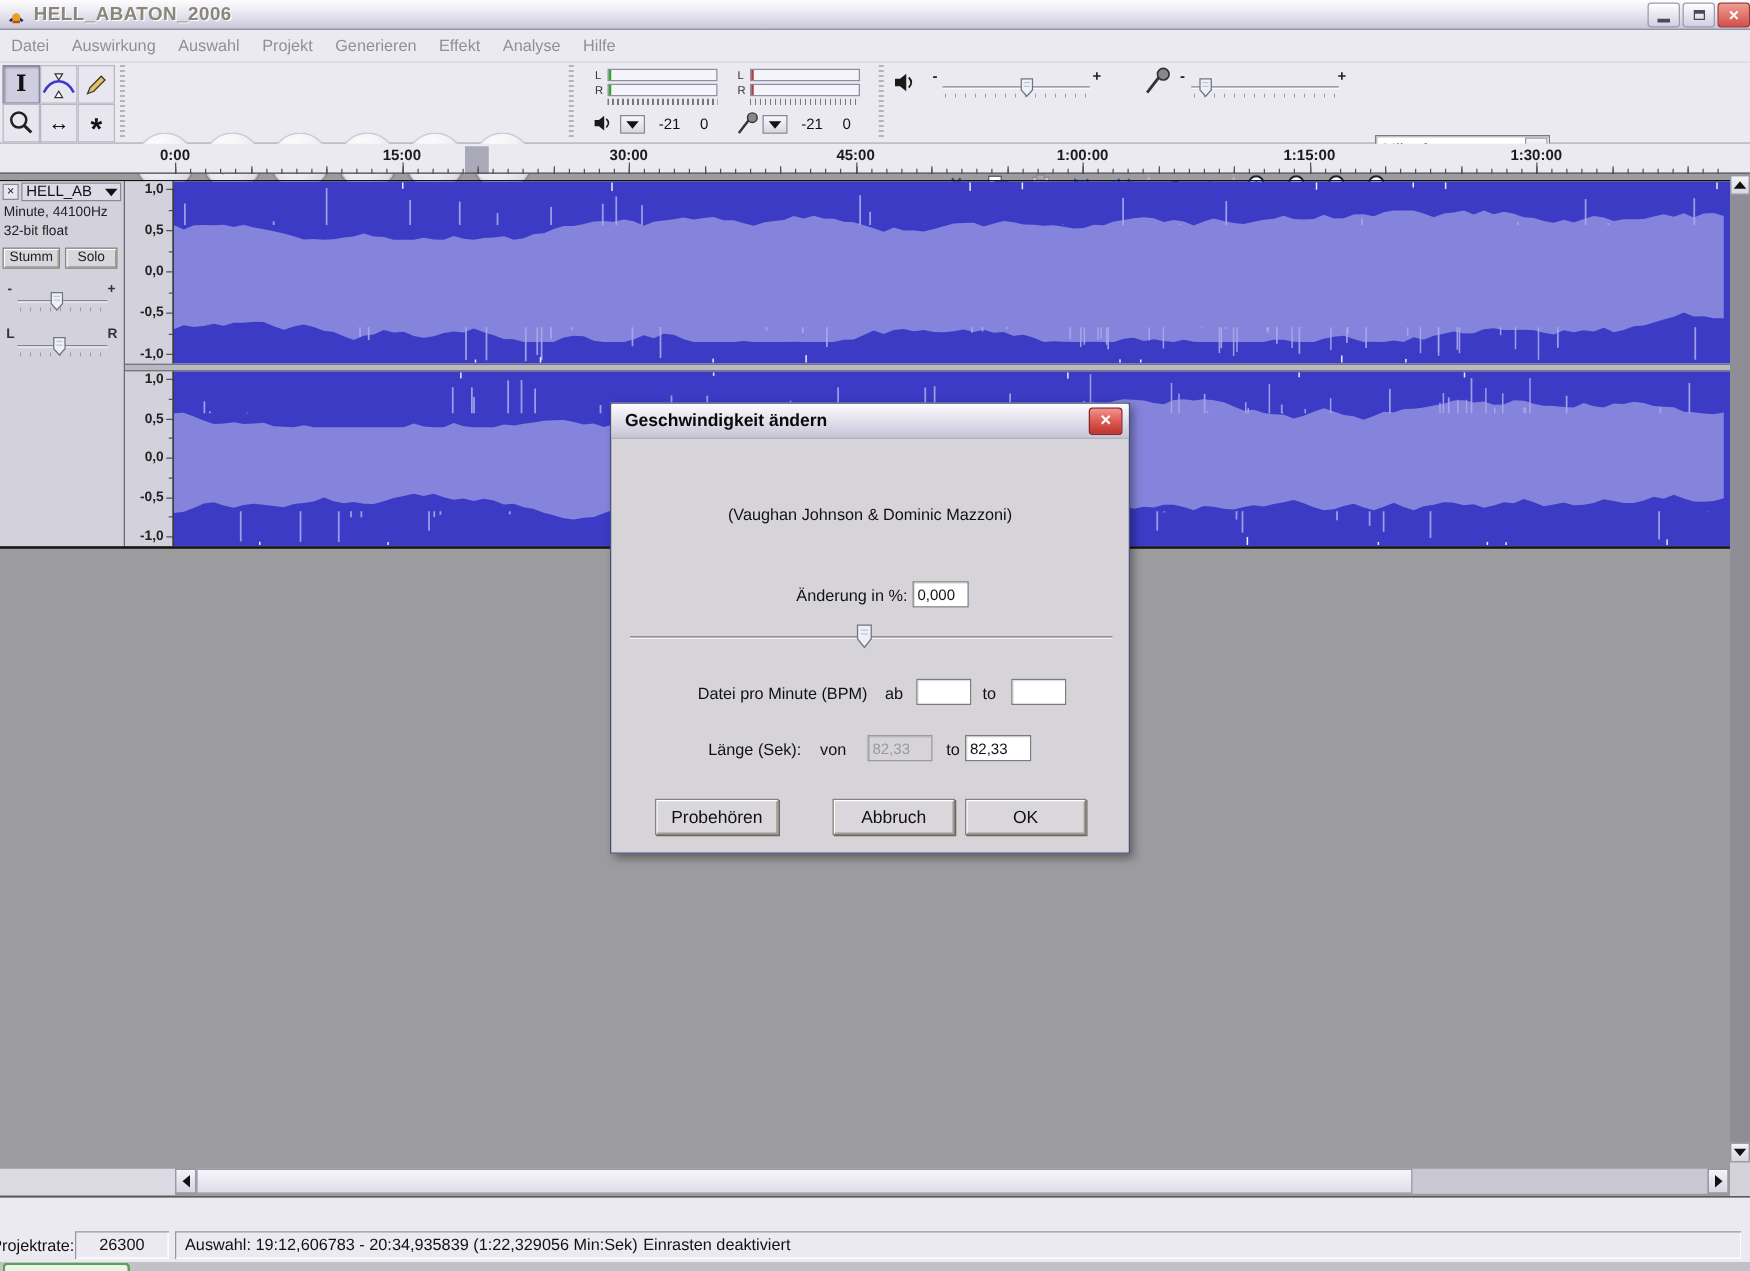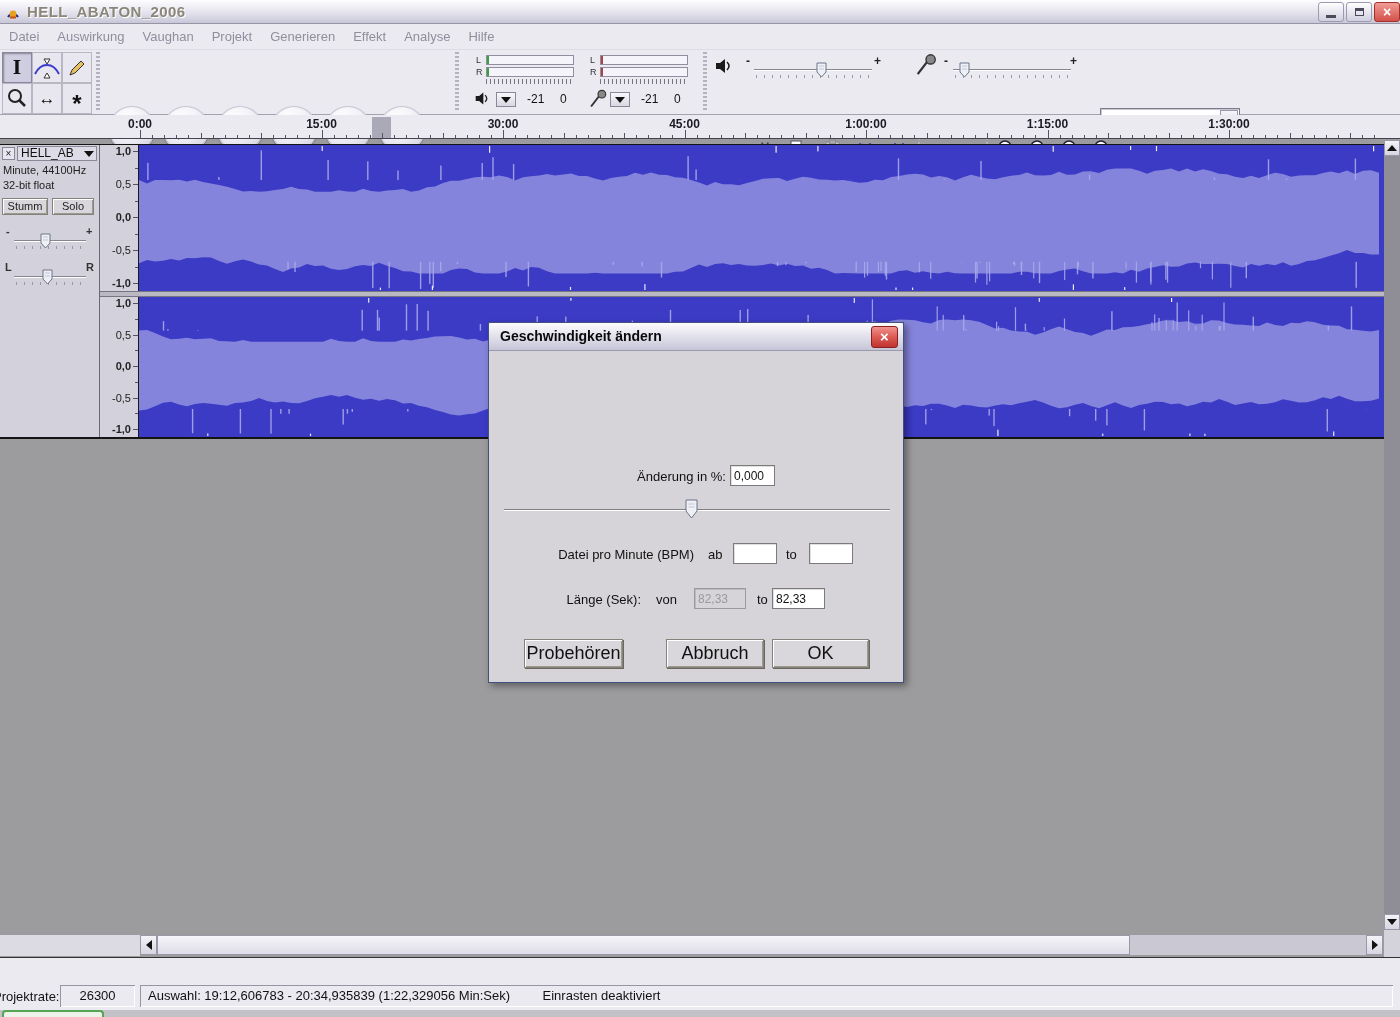--- a/index.html
+++ b/index.html
@@ -97,21 +97,21 @@
   #track-namebtn b { position:absolute; right:2px; top:4px; width:0; height:0;
     border-left:5px solid transparent; border-right:5px solid transparent; border-top:6px solid #111; }
   .tinfo { position:absolute; left:3px; font-size:11px; color:#222; white-space:nowrap; }
   .sbtn { position:absolute; top:53px; height:17px; border:1px solid #858279; background:#d9d7dc;
     box-shadow:inset 1px 1px 0 #ffffff, inset -1px -1px 0 #9c9a90;
     font-size:11px; color:#222; text-align:center; line-height:15px; }
   .tslider-lab { position:absolute; font-size:11px; font-weight:bold; color:#333; }
   .thumb { position:absolute; }
 
   .vruler { position:absolute; left:100px; width:38px; background:#d3d1dc; }
-  .vr-label { position:absolute; right:7px; transform:translateY(-50%); font-size:11px; color:#222; }
+  .vr-label { position:absolute; right:7px; transform:translateY(-50%); font-size:11px; color:#222;font-weight:bold; }
   .vr-tick { position:absolute; right:0; height:1px; background:#55535f; }
 
   .wave { position:absolute; left:138px; width:1246px; border-left:1px solid #1a1a1a; overflow:hidden; }
   #chan-divider { position:absolute; left:100px; top:291px; width:1284px; height:6px; background:#bab8c2;
     border-top:1px solid #77757f; border-bottom:1px solid #77757f; }
 
   
   .sb-btn { position:absolute; background:linear-gradient(180deg,#f4f3f8,#d6d5e1); border:1px solid #9a98a8;
     display:flex; align-items:center; justify-content:center; }
   .sb-tri-l { width:0; height:0; border-top:5px solid transparent; border-bottom:5px solid transparent; border-right:6px solid #111; }
@@ -143,21 +143,21 @@
     color:#fff; font-weight:bold; font-size:15px; text-align:center; line-height:20px; }
   .dlg-text { position:absolute; width:100%; text-align:center; font-size:13px; color:#111; }
   .dlg-label { position:absolute; font-size:13px; color:#111; }
   .dlg-field { position:absolute; height:21px; background:#fff; border:1px solid #7b7b7b;
     box-shadow:inset 1px 1px 0 rgba(0,0,0,.12); font-family:"Liberation Sans",sans-serif;
     font-size:12px; color:#111; padding-left:3px; }
   .dlg-field:disabled { background:#d6d4d8; color:#9a9a9a; border-color:#9a9a9a; }
   #dlg-groove { position:absolute; left:15px; top:186px; width:386px; height:1px; background:#7f7f7f; box-shadow:0 1px 0 #fff; }
   .dlg-btn { position:absolute; top:316px; height:29px; background:#d9d7dc; border:1px solid #858279;
     box-shadow:inset 1px 1px 0 #ffffff, inset -1px -1px 0 #9c9a90, 1px 1px 0 #6a6860;
-    font-size:18px; color:#111; text-align:center; line-height:27px; }
+    font-size:14px; color:#111; text-align:center; line-height:27px; }
 </style>
 </head>
 <body>
 
 <div id="root">
 
   <div id="titlebar">
     <svg class="abs" style="left:5px;top:4px" width="16" height="16" viewBox="0 0 16 16">
       <path d="M3 13 A6 6 0 0 1 13 13" stroke="#22288a" fill="none" stroke-width="2"></path>
       <circle cx="8" cy="10" r="3.4" fill="#e8a020"></circle>
@@ -166,21 +166,21 @@
     <span id="title-text">HELL_ABATON_2006</span>
     <div class="winbtn" style="left:1318px">
         <span class="glyph-min"></span>
       </div>
     <div class="winbtn" style="left:1346px">
         <span class="glyph-max"></span>
       </div>
     <div class="winbtn close" style="left:1374px">×</div>
   </div>
 
-  <div id="menubar"><span class="menu-item">Datei</span><span class="menu-item">Auswirkung</span><span class="menu-item">Vaughan</span><span class="menu-item">Projekt</span><span class="menu-item">Generieren</span><span class="menu-item">Effekt</span><span class="menu-item">Analyse</span><span class="menu-item">Hilfe</span></div>
+  <div id="menubar"><span class="menu-item">Datei</span><span class="menu-item">Auswirkung</span><span class="menu-item">Auswahl</span><span class="menu-item">Projekt</span><span class="menu-item">Generieren</span><span class="menu-item">Effekt</span><span class="menu-item">Analyse</span><span class="menu-item">Hilfe</span></div>
 
   <div id="toolbar">
     <div id="tools">
       <div class="tool pressed">
           <span class="ibeam">I</span>
         </div>
       <div class="tool">
         <svg width="26" height="22" viewBox="0 0 26 22">
           <path d="M1 17 C7 5 19 5 25 17" fill="none" stroke="#3a3acc" stroke-width="2"></path>
           <path d="M10 2 l3 5 3 -5 z" fill="#ffffff" stroke="#333" stroke-width="1"></path>
@@ -819,32 +819,33 @@
       <i class="sb-tri-r"></i>
     </div>
 
   <div id="statusbar">
     <span class="stext abs" style="left:-7px;top:31px">Projektrate:</span>
     <div class="sunken" style="left:60px;width:75px;text-align:center">
       <span class="stext" style="line-height:22px">26300</span>
     </div>
     <div class="sunken" style="left:140px;width:1253px;padding-left:8px">
       <span class="stext" style="line-height:22px">Auswahl: 19:12,606783 - 20:34,935839 (1:22,329056 Min:Sek)</span>
-      <span class="stext" style="line-height:22px;margin-left:28px">Einrasten deaktiviert</span>
+      <span class="stext" style="line-height:22px;">Einrasten deaktiviert</span>
     </div>
   </div>
   <div id="taskbar-strip">
     <div id="taskbar-btn"></div>
   </div>
 
   <div id="dialog">
     <div id="dialog-title">
       <span>Geschwindigkeit ändern</span>
       <div id="dialog-close">×</div>
     </div>
+    <div class="dlg-text" style="top:81px">(Vaughan Johnson &amp; Dominic Mazzoni)</div>
 
     <div class="dlg-label" style="left:0;top:146px;width:237px;text-align:right">Änderung in %:</div>
     <input class="dlg-field" style="left: 241px; top: 142px; width: 45px;" value="0,000">
 
     <div id="dlg-groove"></div>
     <svg class="abs" style="left:196px;top:176px" width="13" height="20" viewBox="0 0 13 20">
       <path d="M1 1h11v11l-5.5 7L1 12z" fill="#eef0f6" stroke="#6b7488"></path>
         <path d="M3.5 5h6M3.5 8h6" stroke="#c0c6d4"></path>
     </svg>
 

